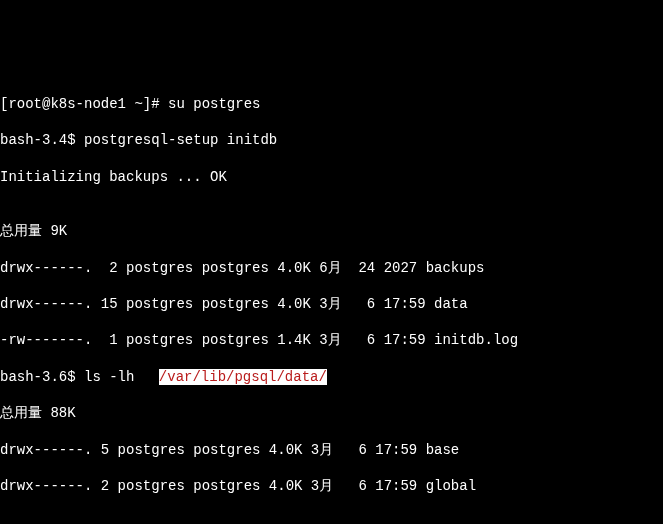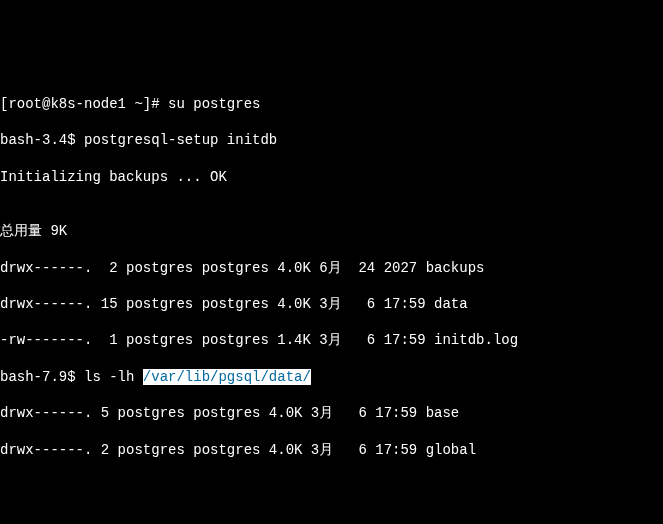--- a/index.html
+++ b/index.html
@@ -16,38 +16,40 @@
       white-space: pre;
     }
     .terminal {
       padding: 4px 0 0 0;
     }
     .line {
       white-space: pre;
     }
     .highlight {
       background: #fff;
-      color: #0369a1;
+      color: #b91c1c;
+      margin-left: 16px;
     }
   </style>
 </head>
 <body>
 
 
 
 <div class="terminal">
 <div class="line">[root@k8s-node1 ~]# su postgres</div>
 <div class="line">bash-3.4$ postgresql-setup initdb</div>
 <div class="line">Initializing backups ... OK</div>
 <div class="line"></div>
 <div class="line">总用量 9K</div>
 <div class="line">drwx------.  2 postgres postgres 4.0K 6月  24 2027 backups</div>
 <div class="line">drwx------. 15 postgres postgres 4.0K 3月   6 17:59 data</div>
 <div class="line">-rw-------.  1 postgres postgres 1.4K 3月   6 17:59 initdb.log</div>
-<div class="line"><span>bash-7.9$ ls -lh </span><span class="highlight">/var/lib/pgsql/data/</span></div>
+<div class="line"><span>bash-3.6$ ls -lh </span><span class="highlight">/var/lib/pgsql/data/</span></div>
+<div class="line">总用量 88K</div>
 <div class="line">drwx------. 5 postgres postgres 4.0K 3月   6 17:59 base</div>
 <div class="line">drwx------. 2 postgres postgres 4.0K 3月   6 17:59 global</div>
 
 
 
 
 
 
 
 

